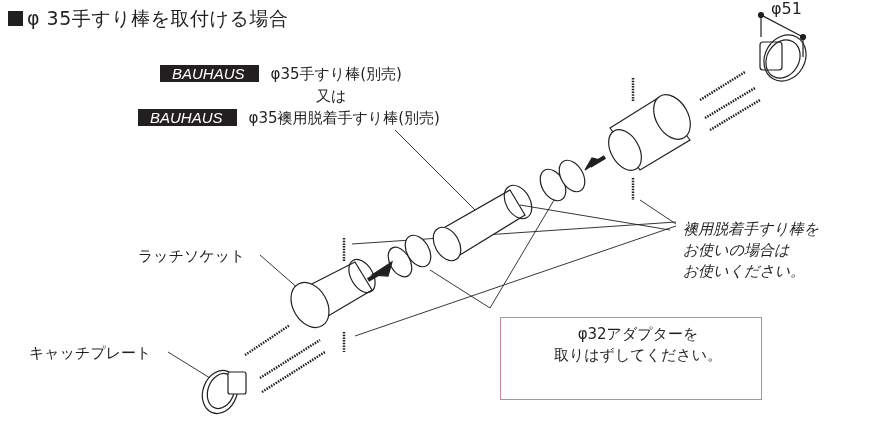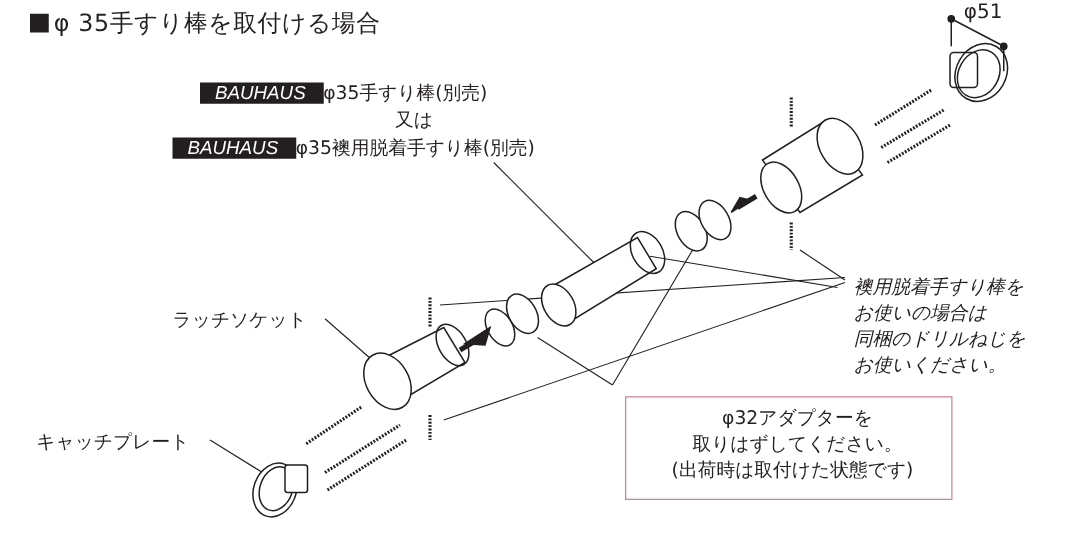--- a/index.html
+++ b/index.html
@@ -1,21 +1,21 @@
 <!DOCTYPE html>
 <html><head>
   <meta charset="utf-8">
   <style>
     html, body { margin: 0; padding: 0; background: #ffffff; }
     body { width: 871px; height: 434px; position: relative; overflow: hidden;
            font-family: "DejaVu Sans", sans-serif; color: #231f20; }
     .abs { position: absolute; white-space: nowrap; }
-    .title { left: 8px; top: 6px; font-size: 19px; letter-spacing: 0.5px; margin-left: 16px; }
+    .title { left: 8px; top: 6px; font-size: 19px; letter-spacing: 0.5px; }
     .title .sq { display: inline-block; width: 15px; height: 15px; background: #231f20; margin-right: 4px; vertical-align: -1px; }
-    .brand { background: #231f20; color: #fff; font-style: italic; font-size: 15px; padding: 0 14px 0 12px; margin-right: 0; font-family: "Liberation Sans", sans-serif; }
+    .brand { background: #231f20; color: #fff; font-style: italic; font-size: 15px; padding: 0 14px 0 12px; margin-right: 12px; font-family: "Liberation Sans", sans-serif; }
     .lbl { font-size: 15px; line-height: 18px; }
     .note { left: 683px; top: 219px; font-size: 15px; line-height: 21px; white-space: normal; width: 180px; font-style: italic; }
     .warn { left: 500px; top: 317px; width: 262px; height: 83px; border: 1px solid #c8849e; box-sizing: border-box;
             font-size: 15px; line-height: 21px; padding: 6px 0 0 14px; text-align: center; }
     .warn div { white-space: nowrap; }
     svg { position: absolute; left: 0; top: 0; }
   </style>
 </head>
 <body>
 
@@ -112,21 +112,19 @@
 </div>
 
 <div class="abs lbl" style="left:771px; top:0px; font-size:16px;">φ51</div>
 
 <div class="abs lbl" style="left:138px; top:247px;">ラッチソケット</div>
 <div class="abs lbl" style="left:29px; top:344px;">キャッチプレート</div>
 
 <div class="abs note">
   <div>襖用脱着手すり棒を</div>
   <div>お使いの場合は</div>
-  <div>同梱のドリルねじを</div>
   <div>お使いください。</div>
 </div>
 
 <div class="abs warn">
   <div>φ32アダプターを</div>
   <div>取りはずしてください。</div>
-  <div style="margin-left:-8px;">(出荷時は取付けた状態です)</div>
 </div>
 
 </body></html>

